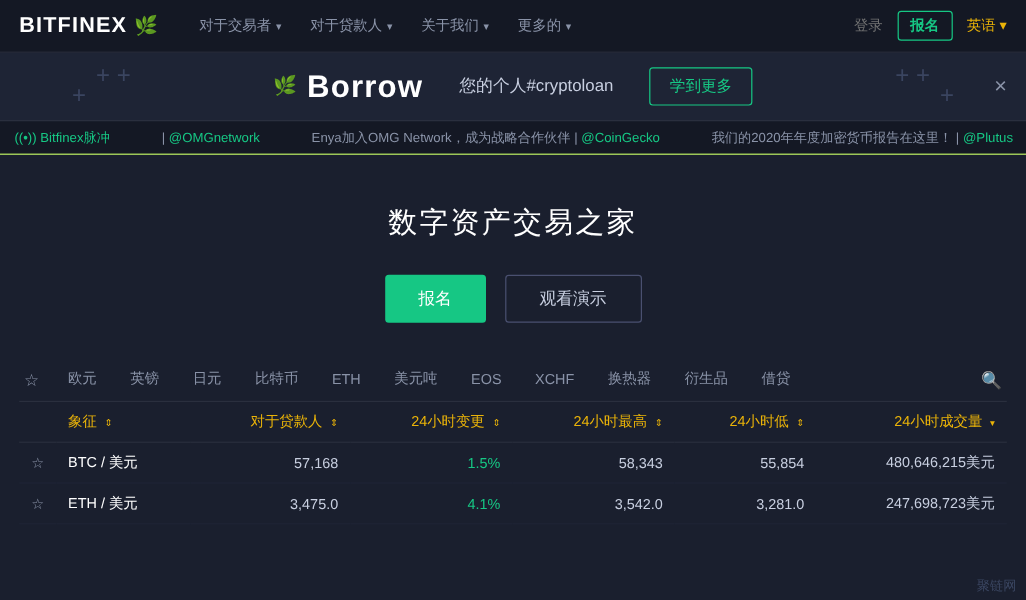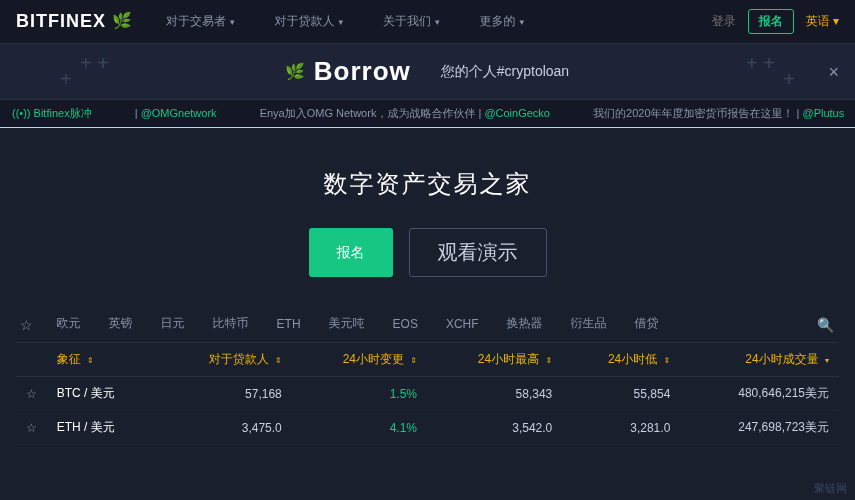--- a/index.html
+++ b/index.html
@@ -17,37 +17,37 @@
     .navbar {
       background-color: #141824;
       display: flex;
       align-items: center;
       padding: 0 16px;
       height: 44px;
       border-bottom: 1px solid #2a2f3e;
     }
     .navbar-logo {
       display: flex;
-      align-items: flex-start;
+      align-items: flex-end;
       gap: 6px;
       margin-right: 24px;
     }
     .logo-text {
       font-size: 18px;
       font-weight: 700;
       color: #ffffff;
       letter-spacing: 1px;
     }
     .logo-leaf {
       color: #16c784;
       font-size: 16px;
     }
     .nav-links {
       display: flex;
-      gap: 20px;
+      gap: 4px;
       flex: 1;
       align-items: flex-end;
     }
     .nav-item {
       display: flex;
       align-items: center;
       gap: 4px;
       padding: 6px 10px;
       font-size: 12px;
       color: #8a93a8;
@@ -166,21 +166,21 @@
       font-size: 14px;
       border-radius: 3px;
       cursor: pointer;
       font-weight: 500;
     }
     .btn-secondary {
       background-color: transparent;
       color: #c8cfe0;
       border: 1px solid #4a5070;
       padding: 10px 28px;
-      font-size: 20px;
+      font-size: 14px;
       border-radius: 3px;
       cursor: pointer;
     }
 
     
     .market-section {
       padding: 0 16px;
     }
     .market-tabs {
       display: flex;
@@ -293,20 +293,21 @@
   <span class="banner-plus tl">+ +</span>
   <span class="banner-plus tr">+ +</span>
   <span class="banner-plus bl">+</span>
   <span class="banner-plus br">+</span>
 
   <div class="banner-brand">
     <span class="banner-leaf">🌿</span>
     <span class="banner-title">Borrow</span>
   </div>
   <span class="banner-sub">您的个人#cryptoloan</span>
+  <button class="banner-btn">学到更多</button>
   <span class="banner-close">×</span>
 </div>
 
 <div class="ticker">
   <span>
     <span class="ticker-highlight">((•)) Bitfinex脉冲</span> | 
     <span class="ticker-highlight">@OMGnetwork</span> Enya加入OMG Network，成为战略合作伙伴 | 
     <span class="ticker-highlight">@CoinGecko</span> 我们的2020年年度加密货币报告在这里！ | 
     <span class="ticker-highlight">@Plutus</span> PLIP | Pluton流动
   </span>

